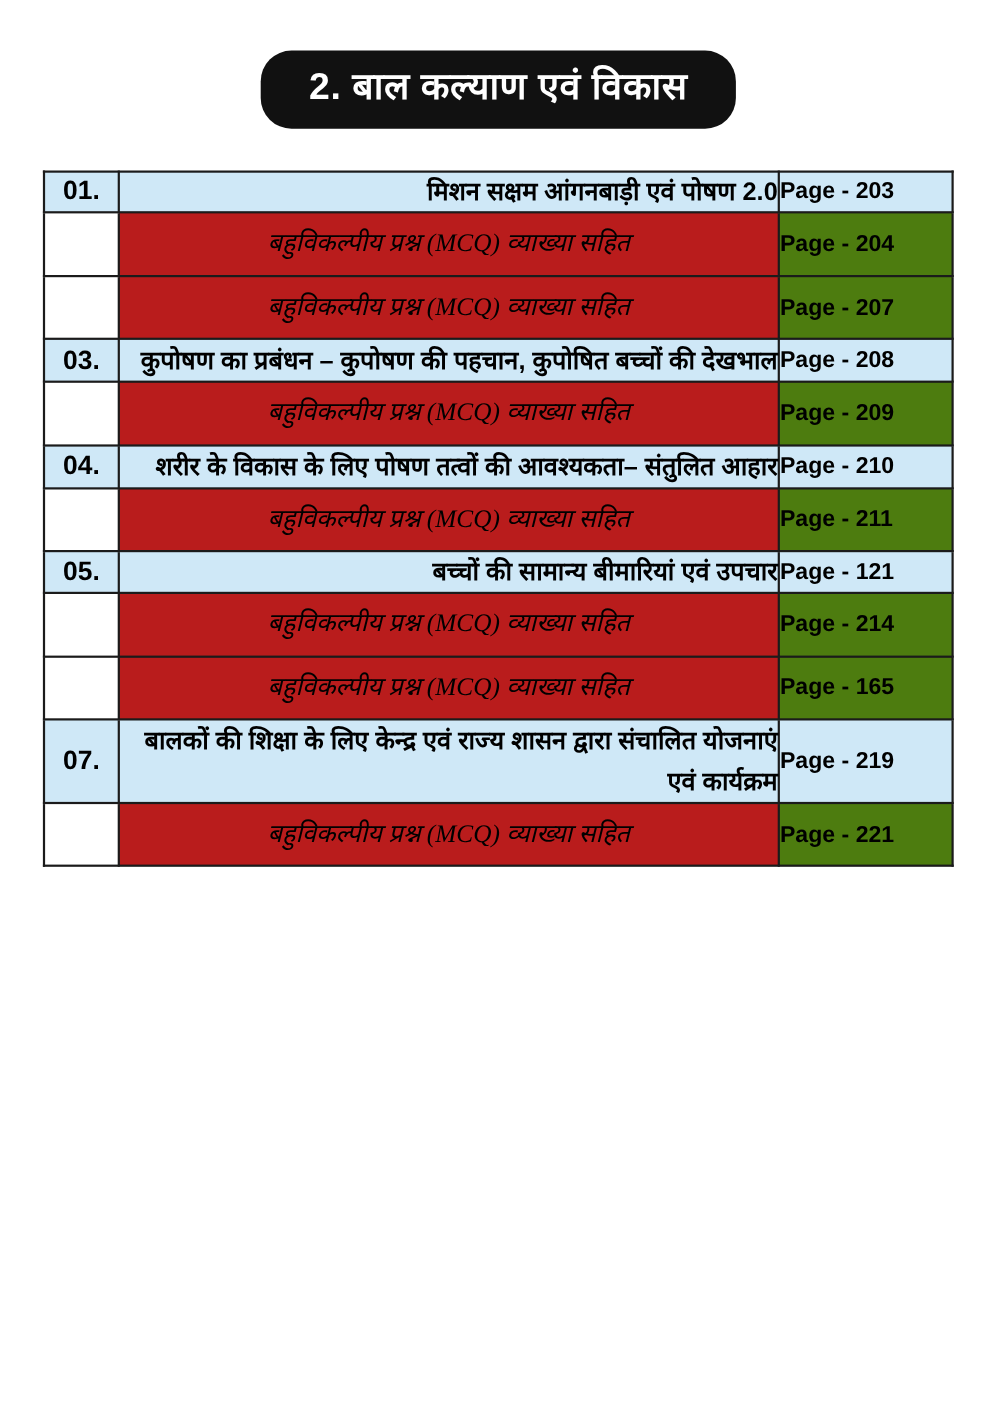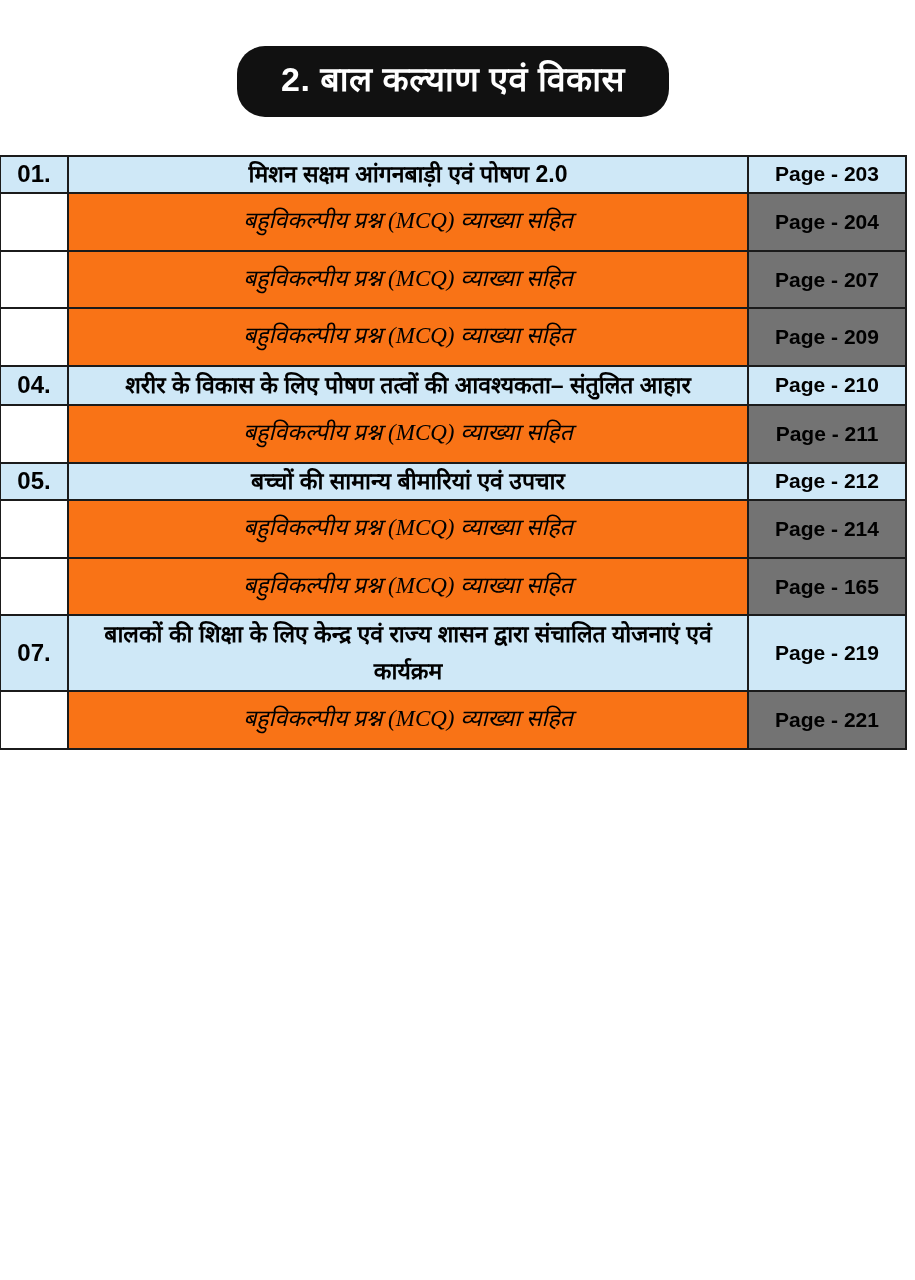--- a/index.html
+++ b/index.html
@@ -33,21 +33,21 @@
     font-size: 34px;
     font-weight: bold;
     letter-spacing: 0.5px;
     line-height: 1.25;
     margin-top: 8px;
     white-space: nowrap;
     font-family: "Liberation Sans", sans-serif;
   }
   .toc-wrap {
     margin-top: 38px;
-    width: 908px;
+    width: 828px;
   }
   table.toc {
     border-collapse: collapse;
     width: 100%;
     table-layout: fixed;
   }
   table.toc td {
     border: 2px solid #1b1b1b;
     vertical-align: middle;
     padding: 0;
@@ -64,41 +64,41 @@
   }
   .num-cell.blank {
     background: #ffffff;
   }
   .topic-cell {
     background: #cfe8f7;
     font-size: 23px;
     font-weight: bold;
     line-height: 1.55;
     padding: 10px 14px 12px 16px;
-    text-align: center;
+    text-align: right;
   }
   .topic-cell.mcq {
-    background: #f97316;
+    background: #b91c1c;
     font-weight: normal;
     font-style: italic;
     font-size: 23px;
     text-align: center;
     padding: 9px 10px 11px 10px;
     font-family: "Liberation Serif", serif;
   }
   .page-cell {
     background: #cfe8f7;
-    text-align: center;
+    text-align: left;
     font-size: 21px;
     font-weight: bold;
     padding: 10px 4px;
     white-space: nowrap;
   }
   .page-cell.mcq {
-    background: #737373;
+    background: #4d7c0f;
   }
   .two-line { line-height: 1.6; }
 </style>
 </head>
 <body>
 
 <div class="page">
 
   <div class="title-banner">2. बाल कल्याण एवं विकास</div>
 
@@ -119,38 +119,43 @@
             <td class="num-cell blank"></td>
             <td class="topic-cell mcq">बहुविकल्पीय प्रश्न (MCQ) व्याख्या सहित</td>
             <td class="page-cell mcq">Page - 204</td>
           </tr>
           <tr>
             <td class="num-cell blank"></td>
             <td class="topic-cell mcq">बहुविकल्पीय प्रश्न (MCQ) व्याख्या सहित</td>
             <td class="page-cell mcq">Page - 207</td>
           </tr>
           <tr>
+            <td class="num-cell">03.</td>
+            <td class="topic-cell two-line">कुपोषण का प्रबंधन – कुपोषण की पहचान, कुपोषित बच्चों की देखभाल</td>
+            <td class="page-cell">Page - 208</td>
+          </tr>
+          <tr>
             <td class="num-cell blank"></td>
             <td class="topic-cell mcq">बहुविकल्पीय प्रश्न (MCQ) व्याख्या सहित</td>
             <td class="page-cell mcq">Page - 209</td>
           </tr>
           <tr>
             <td class="num-cell">04.</td>
             <td class="topic-cell two-line">शरीर के विकास के लिए पोषण तत्वों की आवश्यकता– संतुलित आहार</td>
             <td class="page-cell">Page - 210</td>
           </tr>
           <tr>
             <td class="num-cell blank"></td>
             <td class="topic-cell mcq">बहुविकल्पीय प्रश्न (MCQ) व्याख्या सहित</td>
             <td class="page-cell mcq">Page - 211</td>
           </tr>
           <tr>
             <td class="num-cell">05.</td>
             <td class="topic-cell">बच्चों की सामान्य बीमारियां एवं उपचार</td>
-            <td class="page-cell">Page - 212</td>
+            <td class="page-cell">Page - 121</td>
           </tr>
           <tr>
             <td class="num-cell blank"></td>
             <td class="topic-cell mcq">बहुविकल्पीय प्रश्न (MCQ) व्याख्या सहित</td>
             <td class="page-cell mcq">Page - 214</td>
           </tr>
           <tr>
             <td class="num-cell blank"></td>
             <td class="topic-cell mcq">बहुविकल्पीय प्रश्न (MCQ) व्याख्या सहित</td>
             <td class="page-cell mcq">Page - 165</td>

